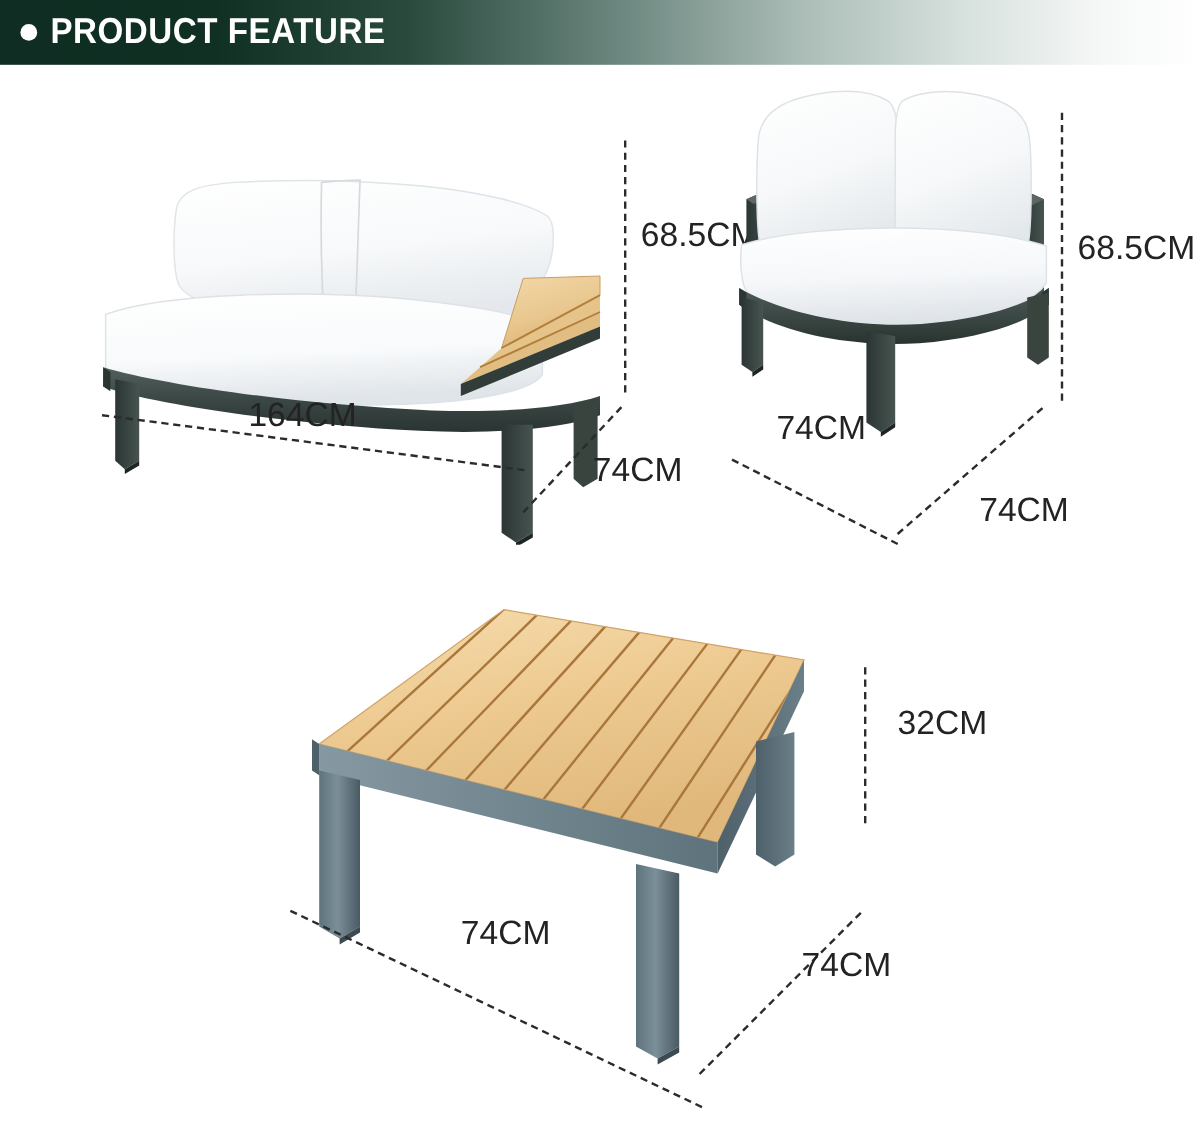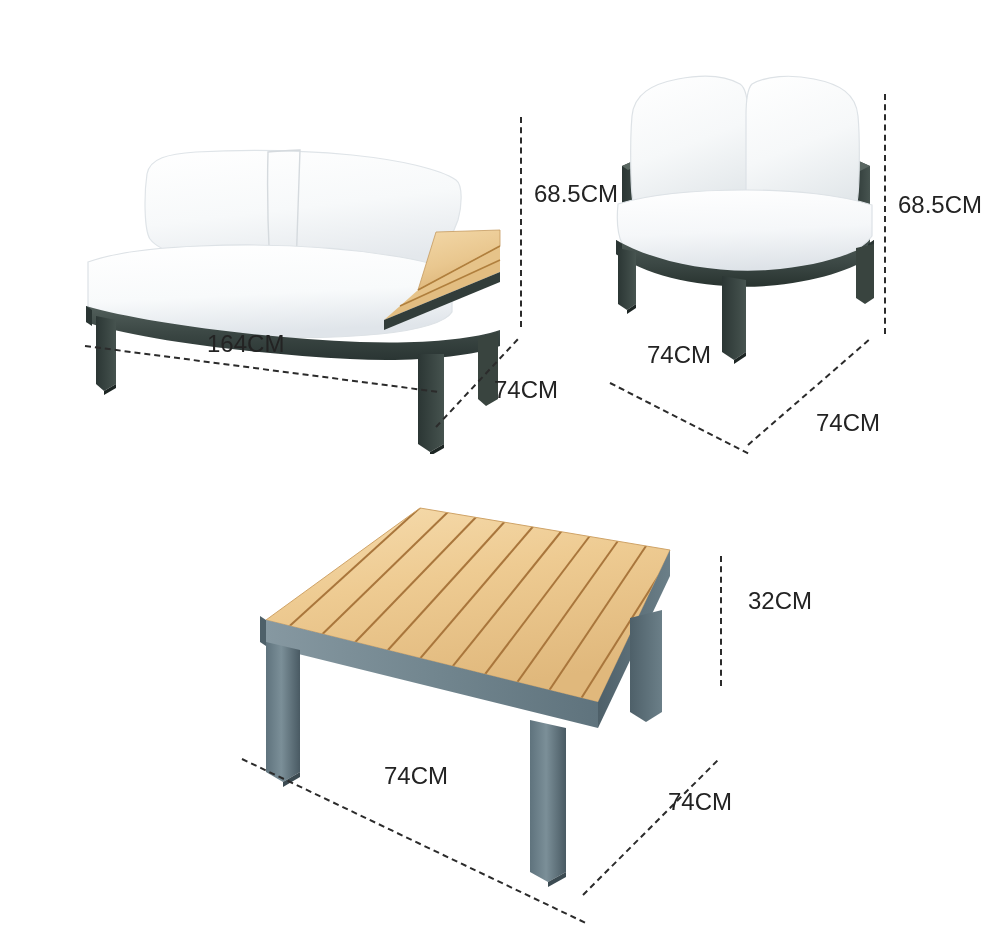--- a/index.html
+++ b/index.html
@@ -25,32 +25,36 @@
   }
   .banner-title{
     color:#ffffff;font-size:30px;font-weight:bold;letter-spacing:0.5px;
     font-family:"Liberation Sans Narrow","Liberation Sans",sans-serif;
     transform:scaleX(0.92);transform-origin:left center;
     white-space:nowrap;line-height:1;
   }
 
   
   .dim-label{
-    position:absolute;color:#232323;font-size:24px;white-space:nowrap;
+    position:absolute;color:#232323;font-size:28px;white-space:nowrap;
     font-family:"Liberation Sans","DejaVu Sans",sans-serif;
   }
   .dim-line{position:absolute;}
   .dash-h{border-top:2px dashed #2b2b2b;}
   .dash-v{border-left:2px dashed #2b2b2b;}
 </style>
 </head>
 <body>
 
 <div id="root">
 
+  <div class="banner">
+    <span class="bullet"></span>
+    <span class="banner-title">PRODUCT FEATURE</span>
+  </div>
 
   <div style="position:absolute;left:0;top:54px;width:560px;height:400px;">
 
     <svg width="560" height="400" viewBox="0 0 560 400">
       <defs>
         <linearGradient id="cushW" x1="0" y1="0" x2="0.3" y2="1">
           <stop offset="0%" stop-color="#ffffff"></stop>
           <stop offset="55%" stop-color="#f7f9fa"></stop>
           <stop offset="100%" stop-color="#e4e8ec"></stop>
         </linearGradient>

